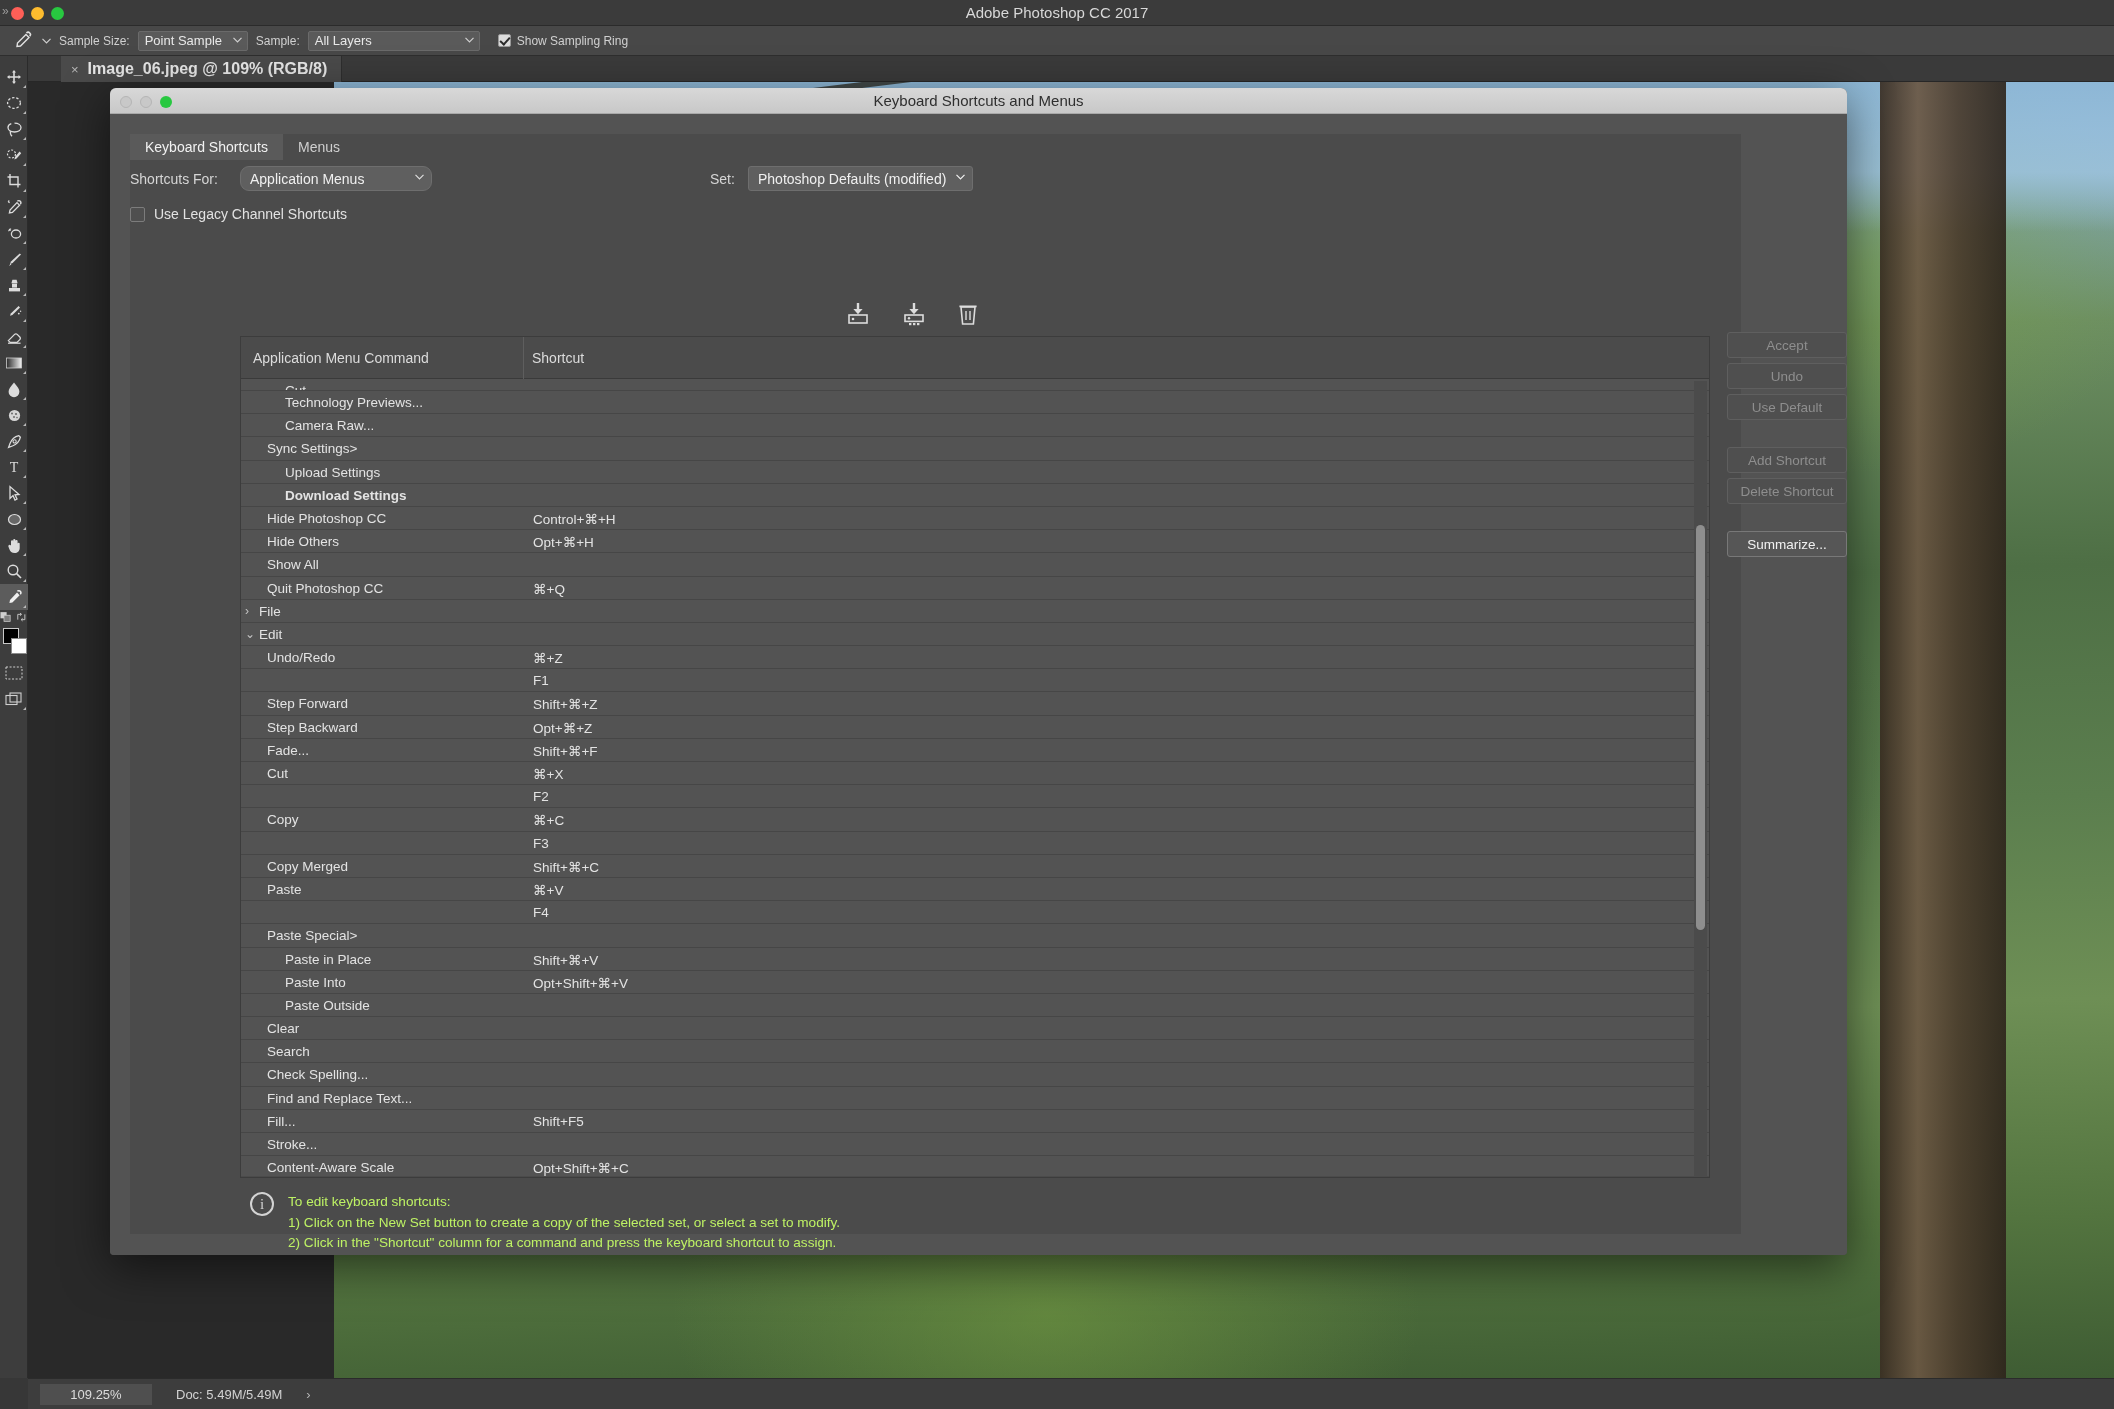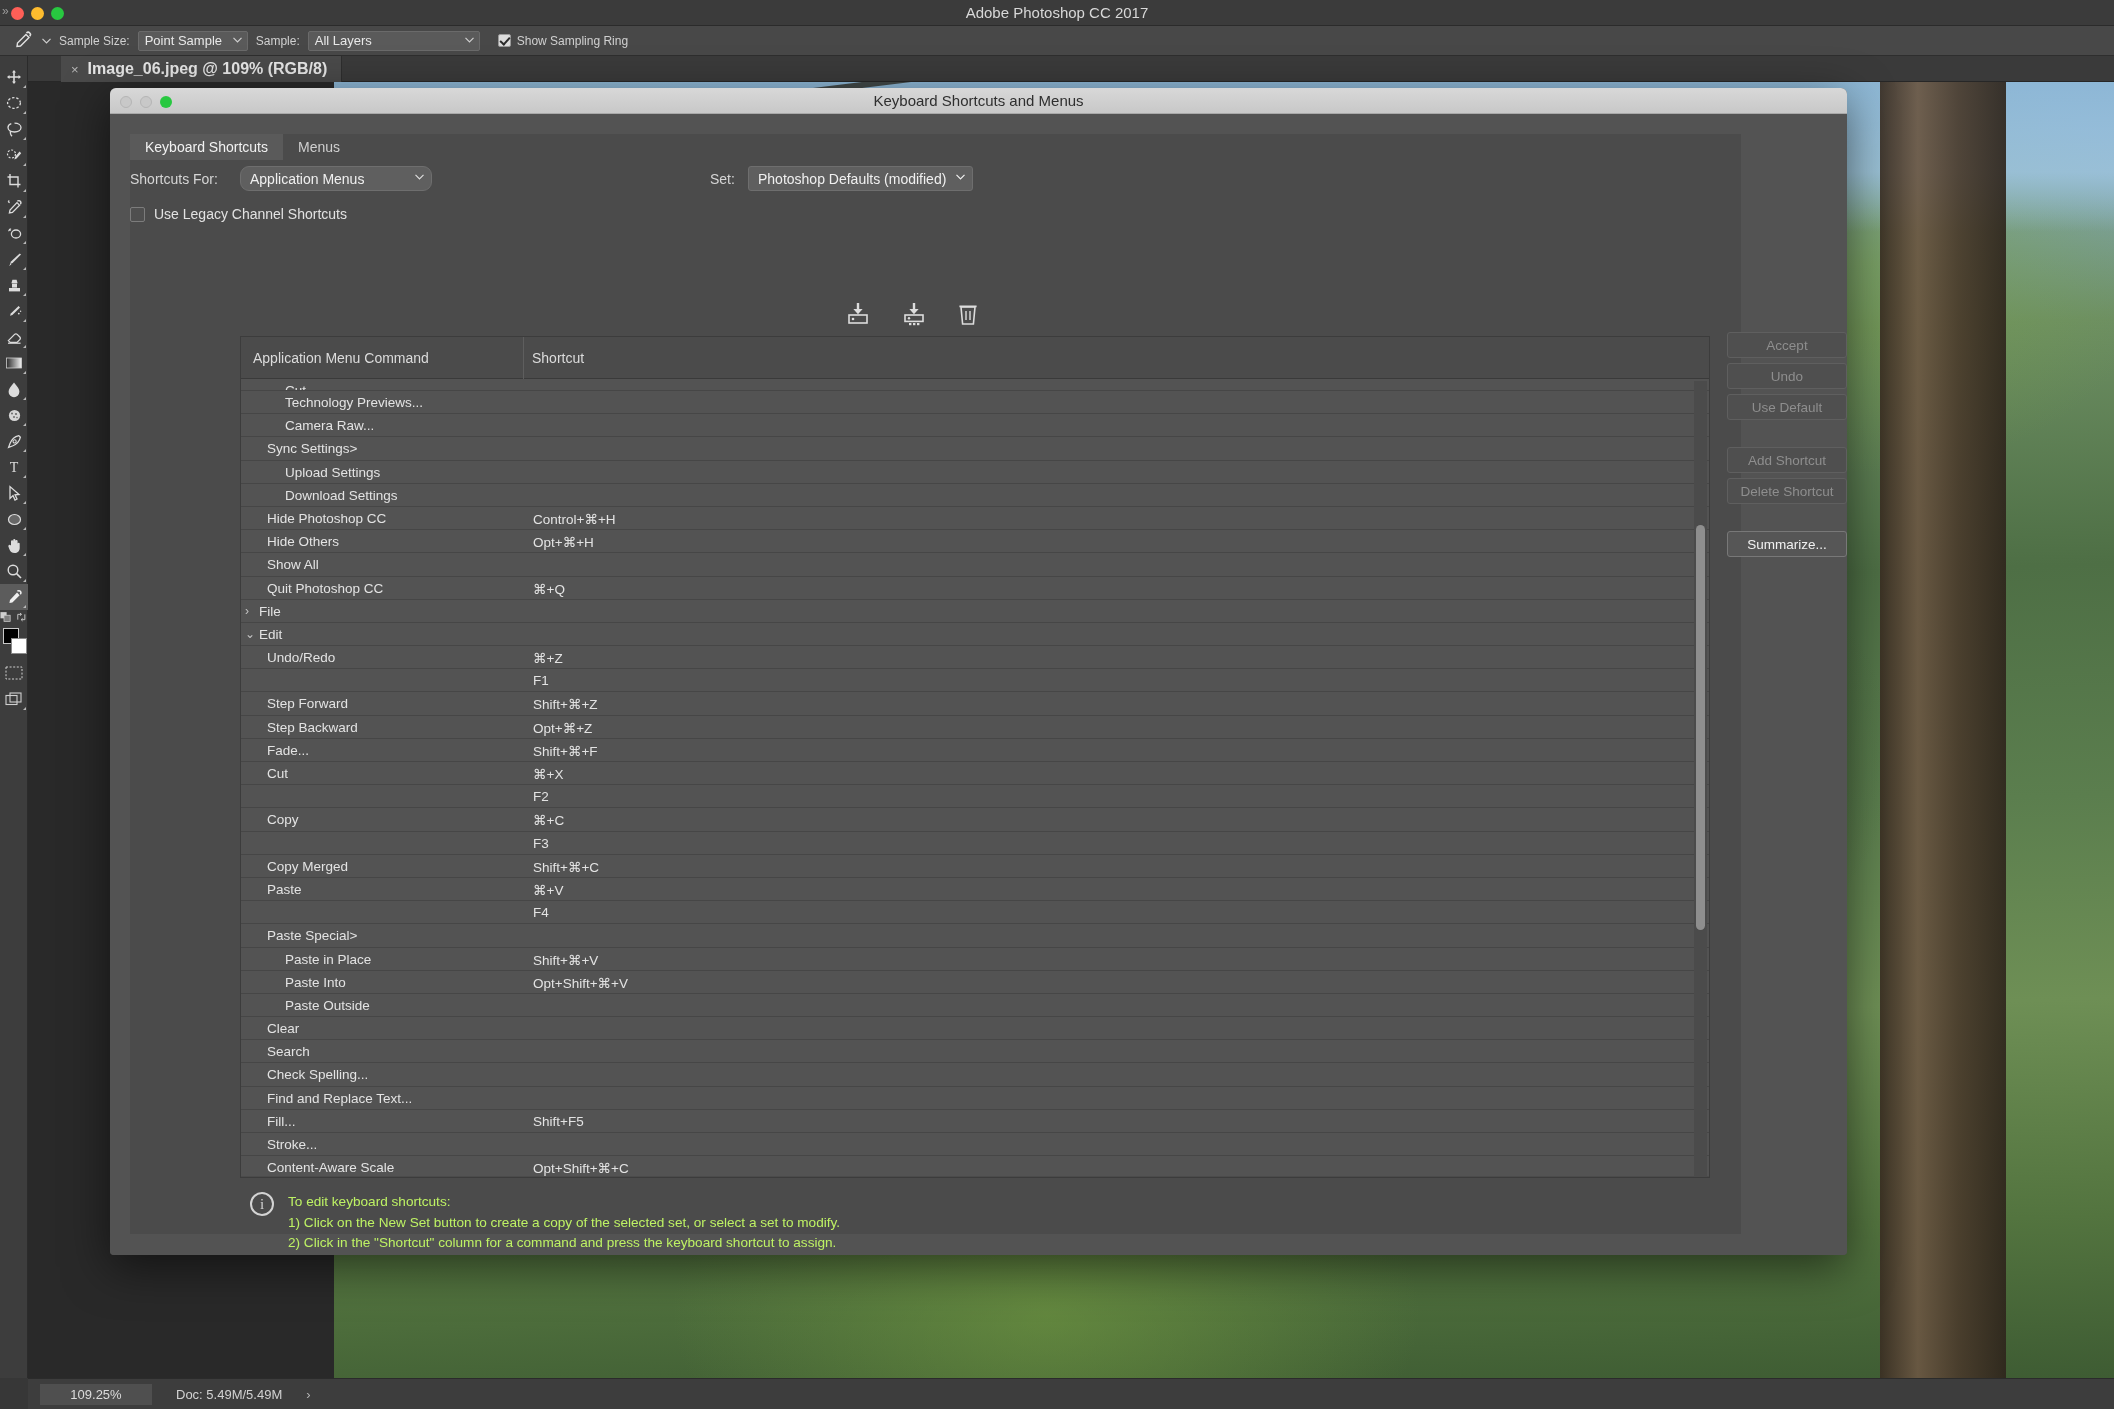--- a/index.html
+++ b/index.html
@@ -591,21 +591,21 @@
             </div>
             <div class="row">
               <div class="cmd" style="left: 26px;">Sync Settings&gt;</div>
               <div class="sc"></div>
             </div>
             <div class="row">
               <div class="cmd" style="left: 44px;">Upload Settings</div>
               <div class="sc"></div>
             </div>
             <div class="row">
-              <div class="cmd" style="left: 44px;">Download Settings</div>
+              <div class="cmd" style="left: 44px; font-weight: bold;">Download Settings</div>
               <div class="sc"></div>
             </div>
             <div class="row">
               <div class="cmd" style="left: 26px;">Hide Photoshop CC</div>
               <div class="sc">Control+⌘+H</div>
             </div>
             <div class="row">
               <div class="cmd" style="left: 26px;">Hide Others</div>
               <div class="sc">Opt+⌘+H</div>
             </div>

